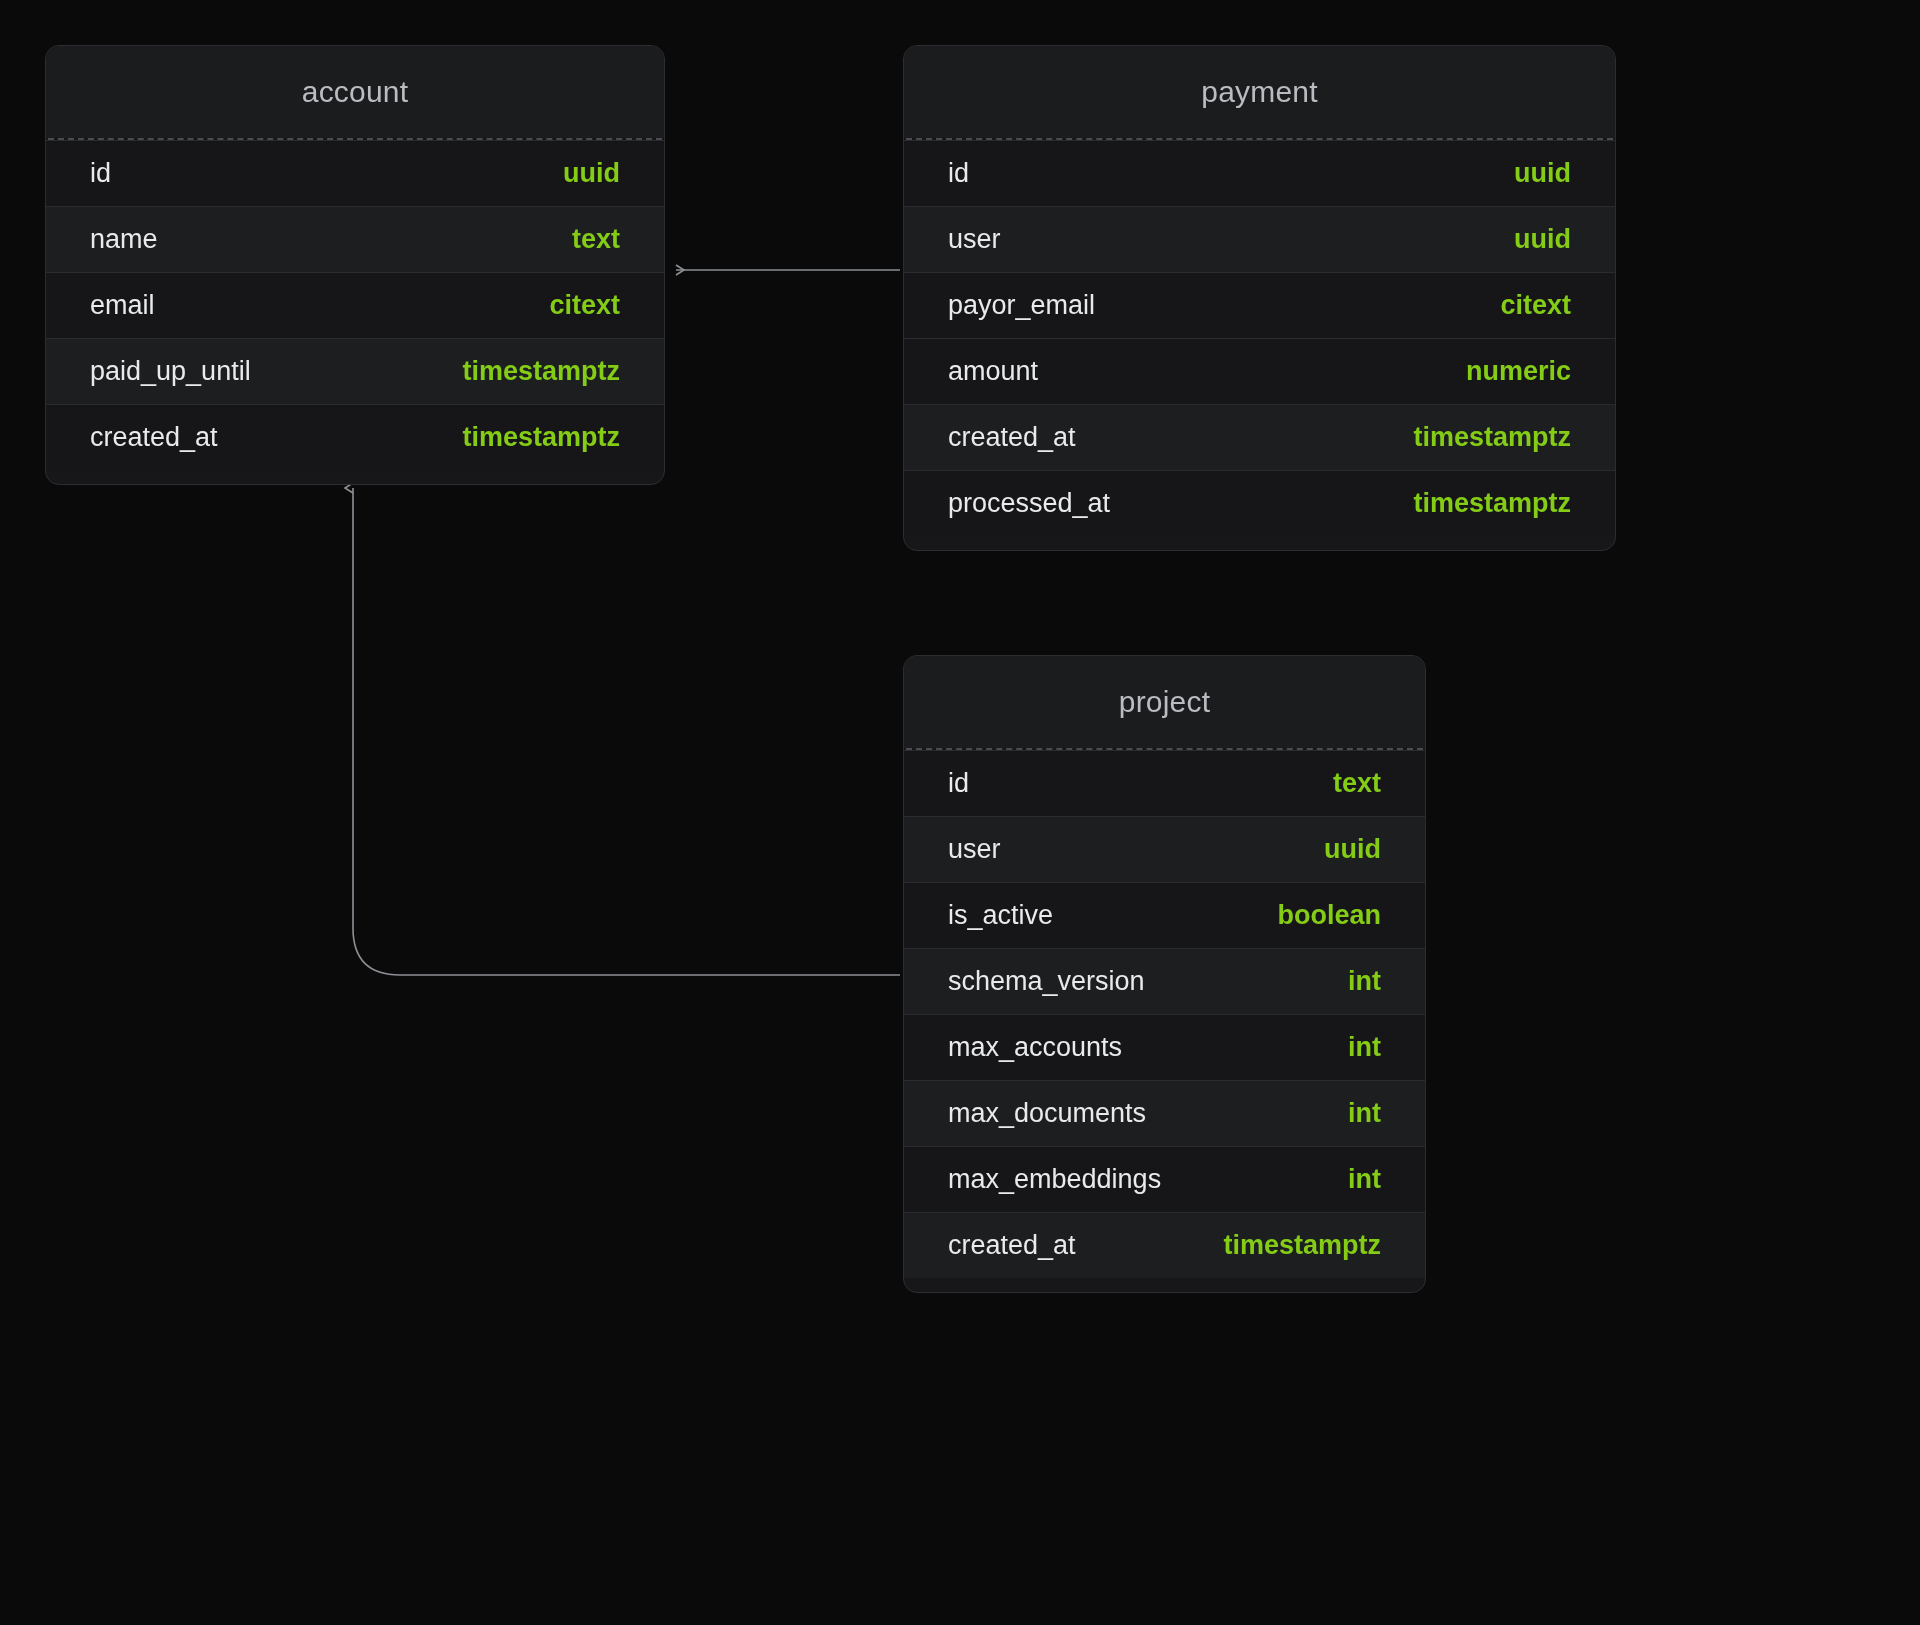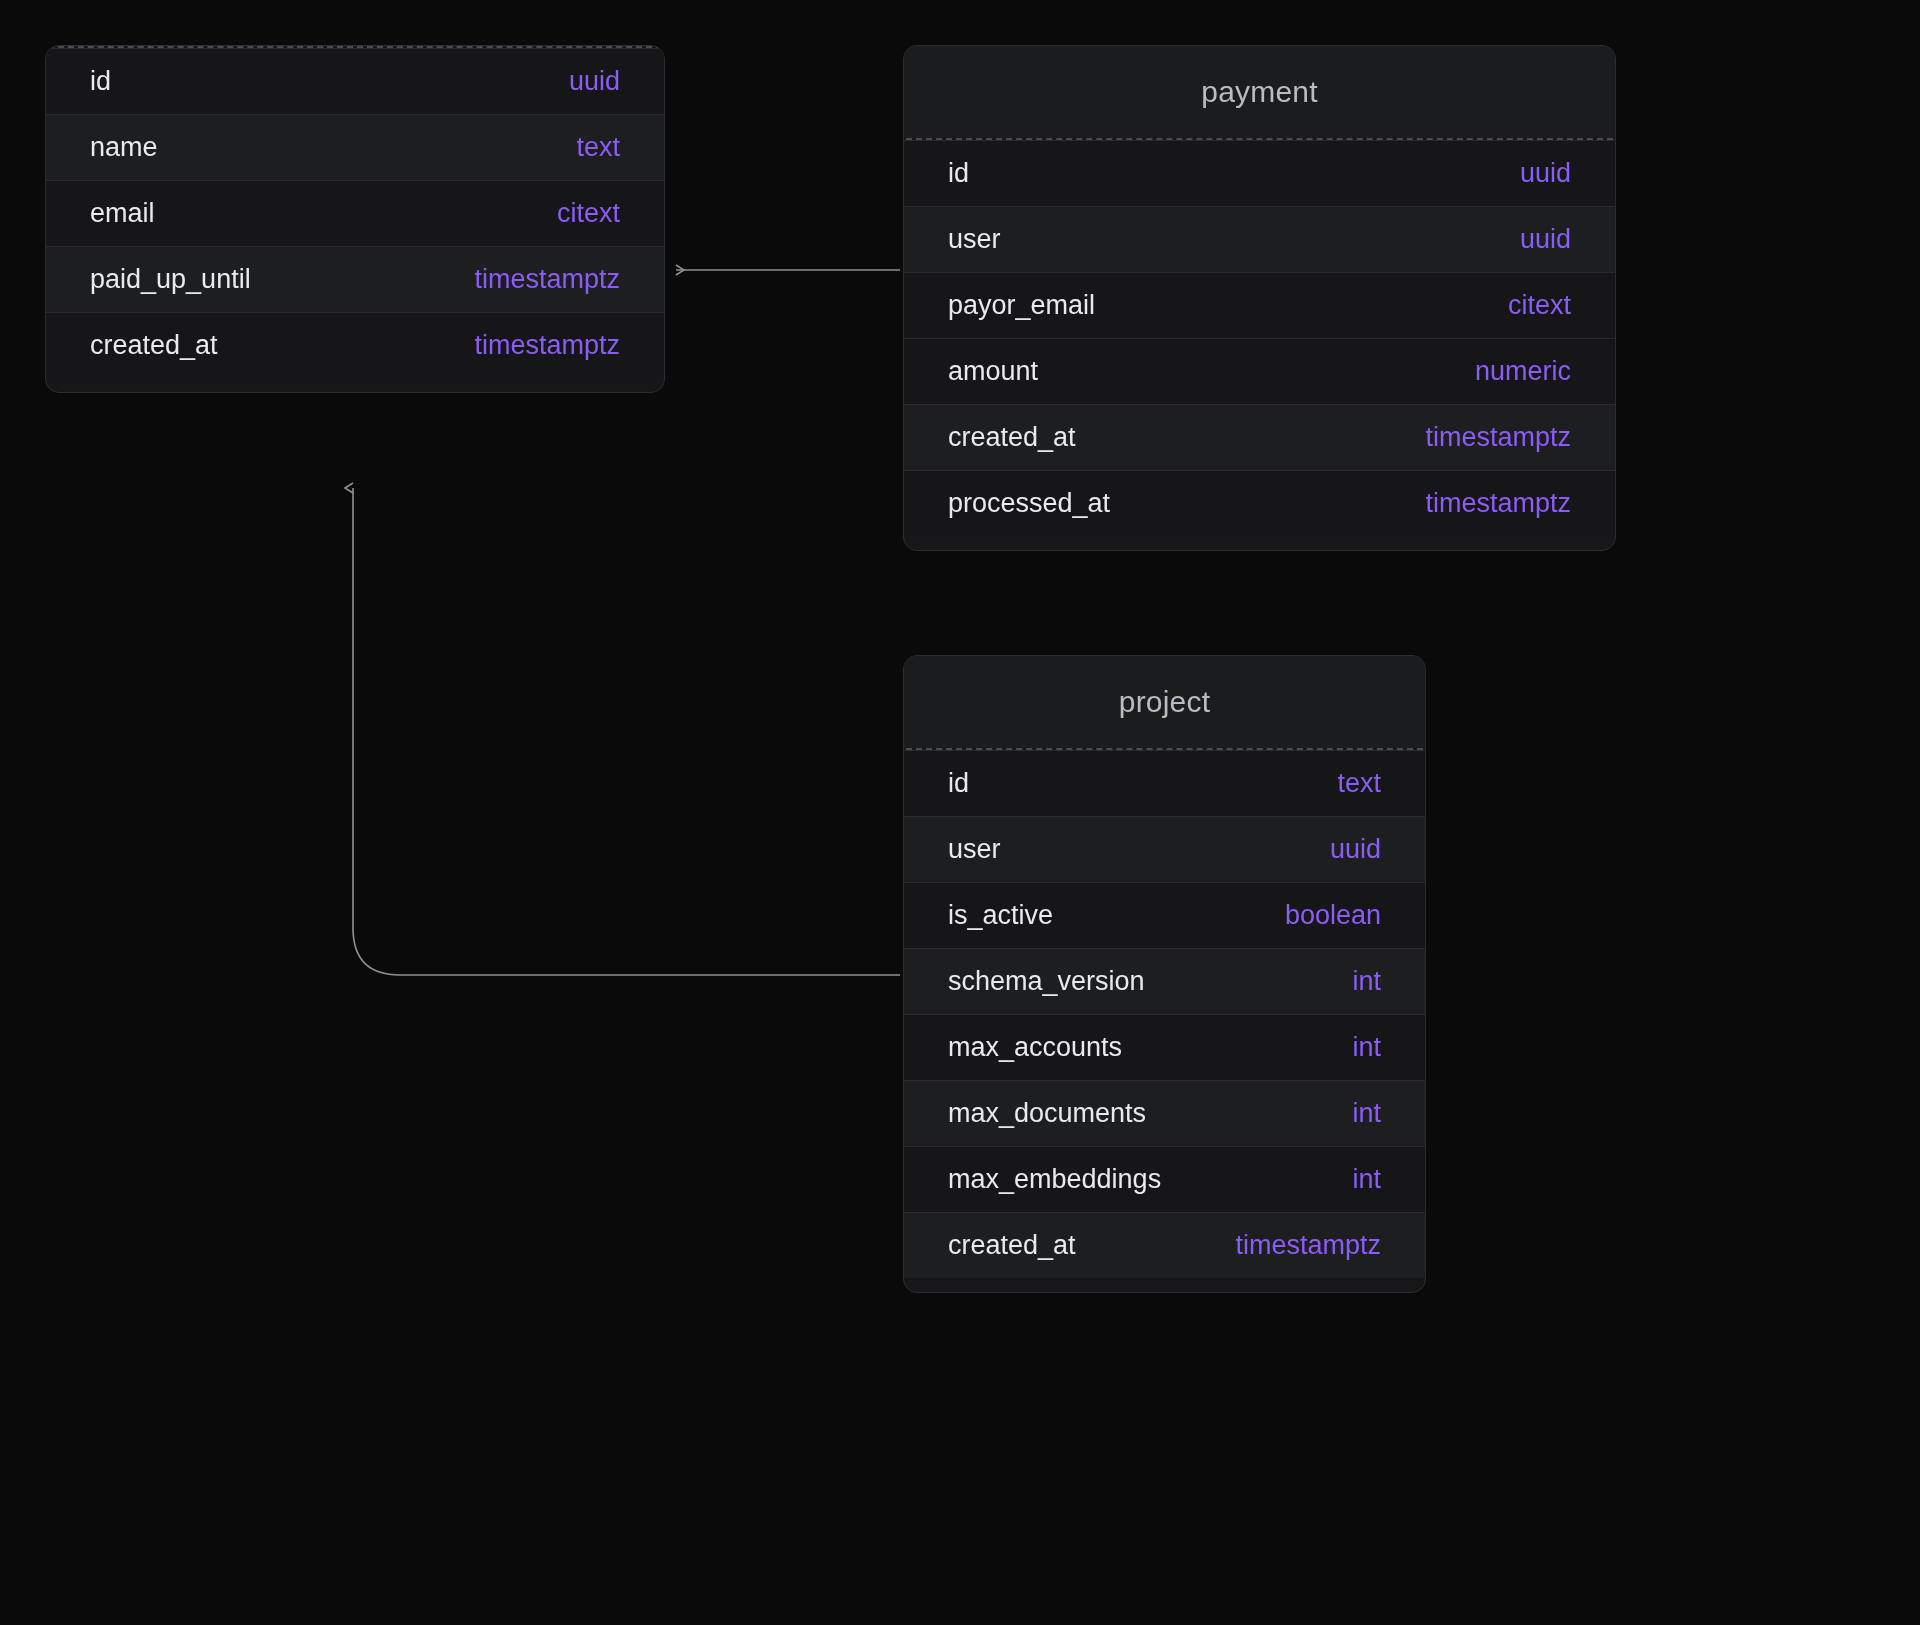--- a/index.html
+++ b/index.html
@@ -43,21 +43,21 @@
     box-sizing:border-box;
     border-top:1px solid #2a2b2e;
     color:#e8eaec;
     font-size:27px;
     font-weight:400;
   }
   .field-row:first-of-type{border-top:none;}
   .field-row.odd{background:#161618;}
   .field-row.even{background:#1d1e20;}
   .field-name{white-space:nowrap;text-align:center;}
-  .field-type{white-space:nowrap;color:#8b5cf6;}
+  .field-type{white-space:nowrap;color:#84cc16;font-weight:bold;}
   .card-pad{height:14px;}
 </style>
 </head>
 <body>
 
 <div id="canvas">
 
   <svg class="edges" viewBox="0 0 1920 1625" xmlns="http://www.w3.org/2000/svg">
     <defs>
       <marker id="arrowLeft" markerWidth="14" markerHeight="14" refX="11" refY="6" orient="auto" markerUnits="userSpaceOnUse">
@@ -67,20 +67,21 @@
         <path d="M1,11 L6,3 L11,11" fill="none" stroke="#8d9095" stroke-width="1.6"></path>
       </marker>
     </defs>
 
     <path d="M 900,270 L 676,270" fill="none" stroke="#8d9095" stroke-width="1.6" marker-end="url(#arrowLeft)"></path>
 
     <path d="M 900,975 L 400,975 Q 353,975 353,928 L 353,488" fill="none" stroke="#8d9095" stroke-width="1.6" marker-end="url(#arrowUp)"></path>
   </svg>
 
   <div class="table-card" style="left:45px;top:45px;width:620px;">
+    <div class="table-header">account</div>
     <div class="header-rule"></div>
     <div class="field-row odd">
       <span class="field-name">id</span>
       <span class="field-type">uuid</span>
     </div>
     <div class="field-row even">
       <span class="field-name">name</span>
       <span class="field-type">text</span>
     </div>
     <div class="field-row odd">

